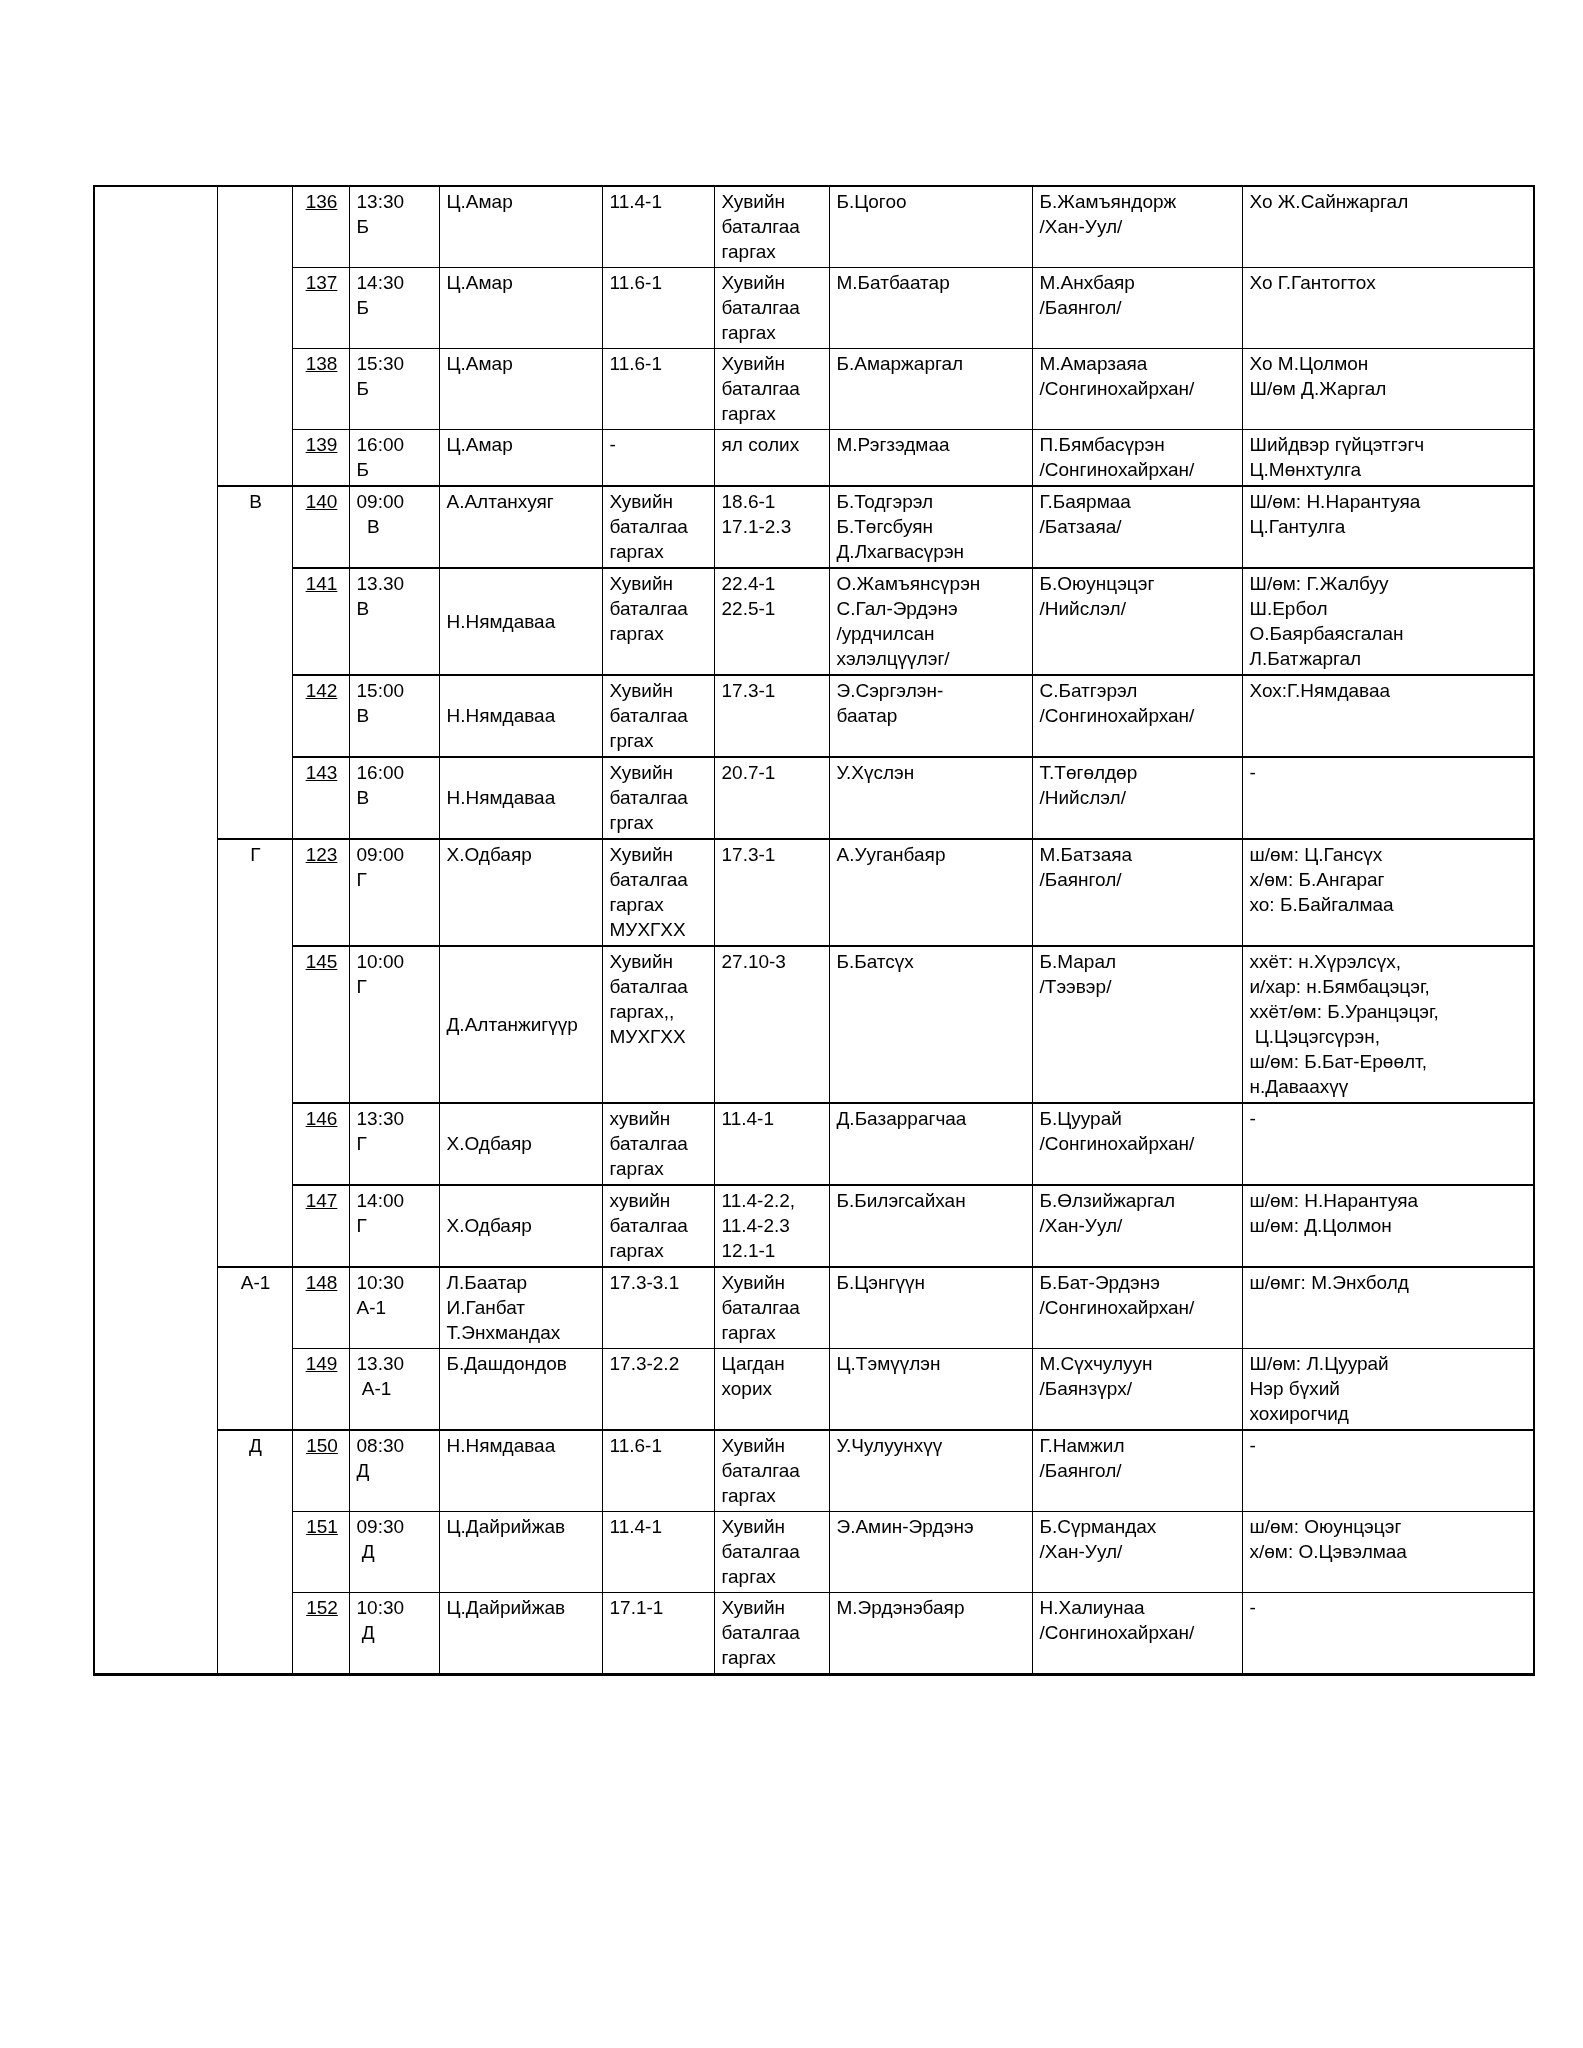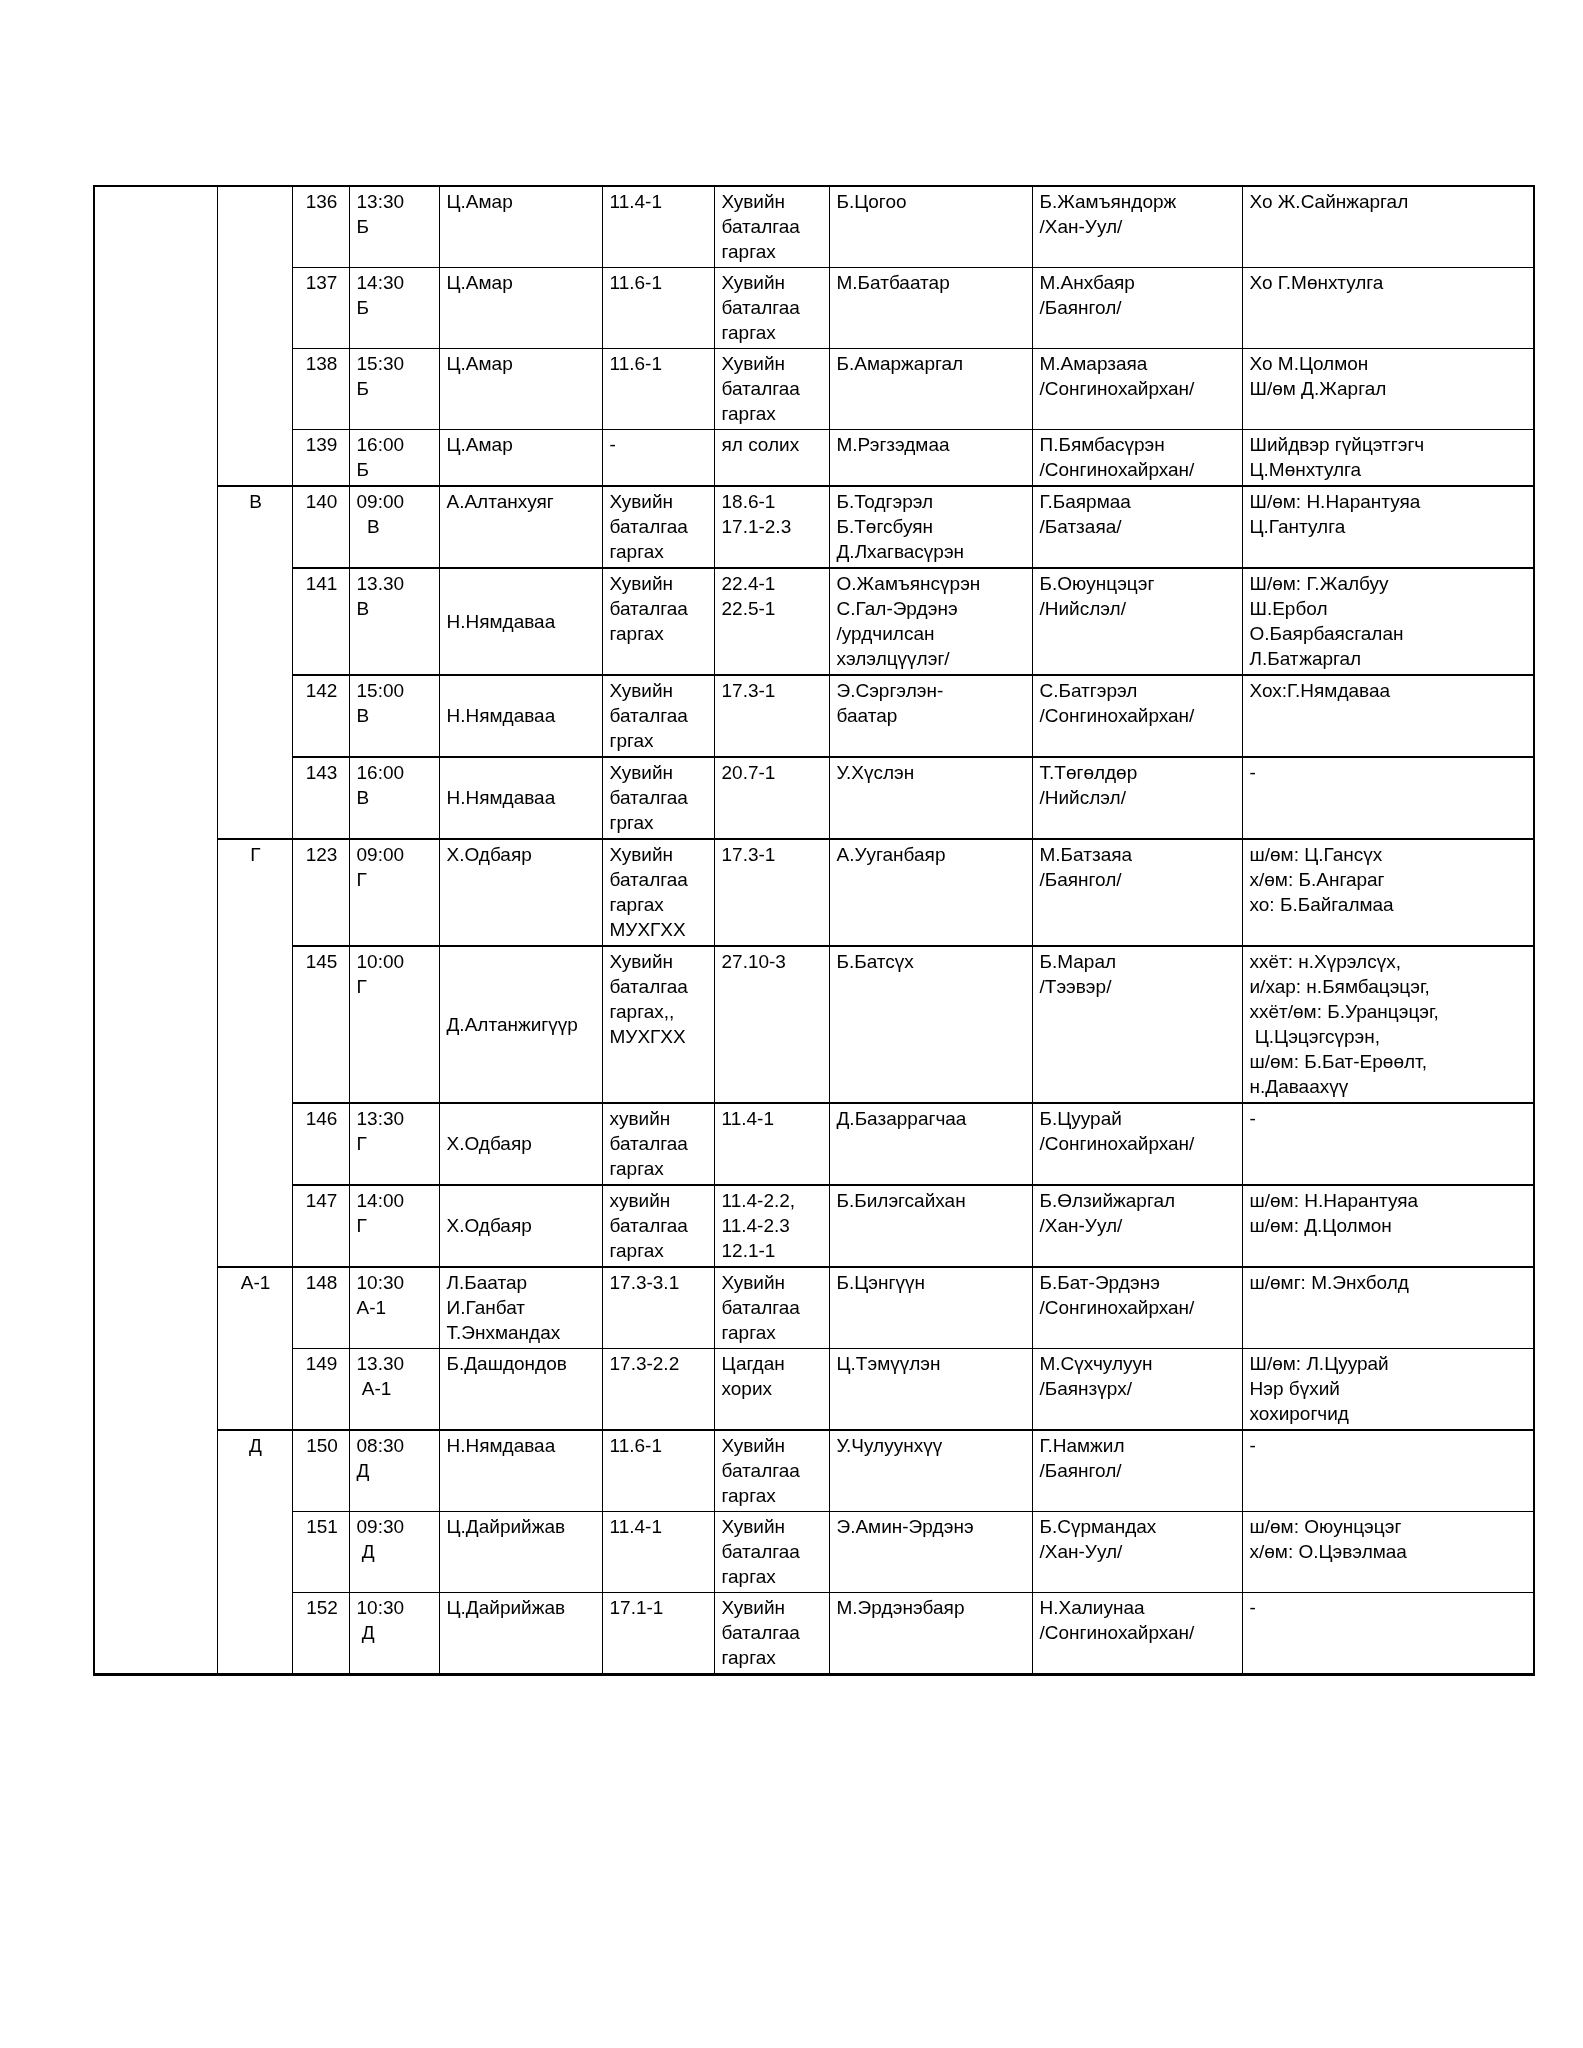--- a/index.html
+++ b/index.html
@@ -22,21 +22,21 @@
     white-space:pre-wrap;
     word-wrap:break-word;
     color:#000;
   }
   
   tr.bt2 td { border-top:2px solid #000; }
   
   td.cell-no { border-left:2px solid #000; }
   td.cell-margin { border-right:1px solid #000; }
   td.cell-group { text-align:center; vertical-align:middle; }
-  td.cell-no { text-align:center; vertical-align:middle; padding-left:2px; padding-right:2px; }
+  td.cell-no { text-align:center; vertical-align:middle; padding-left:2px; padding-right:2px;text-decoration:underline; }
   td.cell-no.vtop { vertical-align:top;padding-left:8px; }
   td.cell-judge.vmid { vertical-align:middle; }
 </style>
 </head>
 <body>
 
 <table class="sched">
   <colgroup>
     <col style="width:123px">
       <col style="width:75px">
@@ -71,21 +71,21 @@
         <td class="cell-time">14:30
 Б</td>
         <td class="cell-judge">Ц.Амар</td>
         <td class="cell-c3">11.6-1</td>
         <td class="cell-c4">Хувийн
 баталгаа
 гаргах</td>
         <td class="cell-defendant">М.Батбаатар</td>
         <td class="cell-prosecutor">М.Анхбаяр
 /Баянгол/</td>
-        <td class="cell-note">Хо Г.Мөнхтулга</td>
+        <td class="cell-note">Хо Г.Гантогтох</td>
       </tr>
       <tr>
         <td class="cell-no">138</td>
         <td class="cell-time">15:30
 Б</td>
         <td class="cell-judge">Ц.Амар</td>
         <td class="cell-c3">11.6-1</td>
         <td class="cell-c4">Хувийн
 баталгаа
 гаргах</td>

